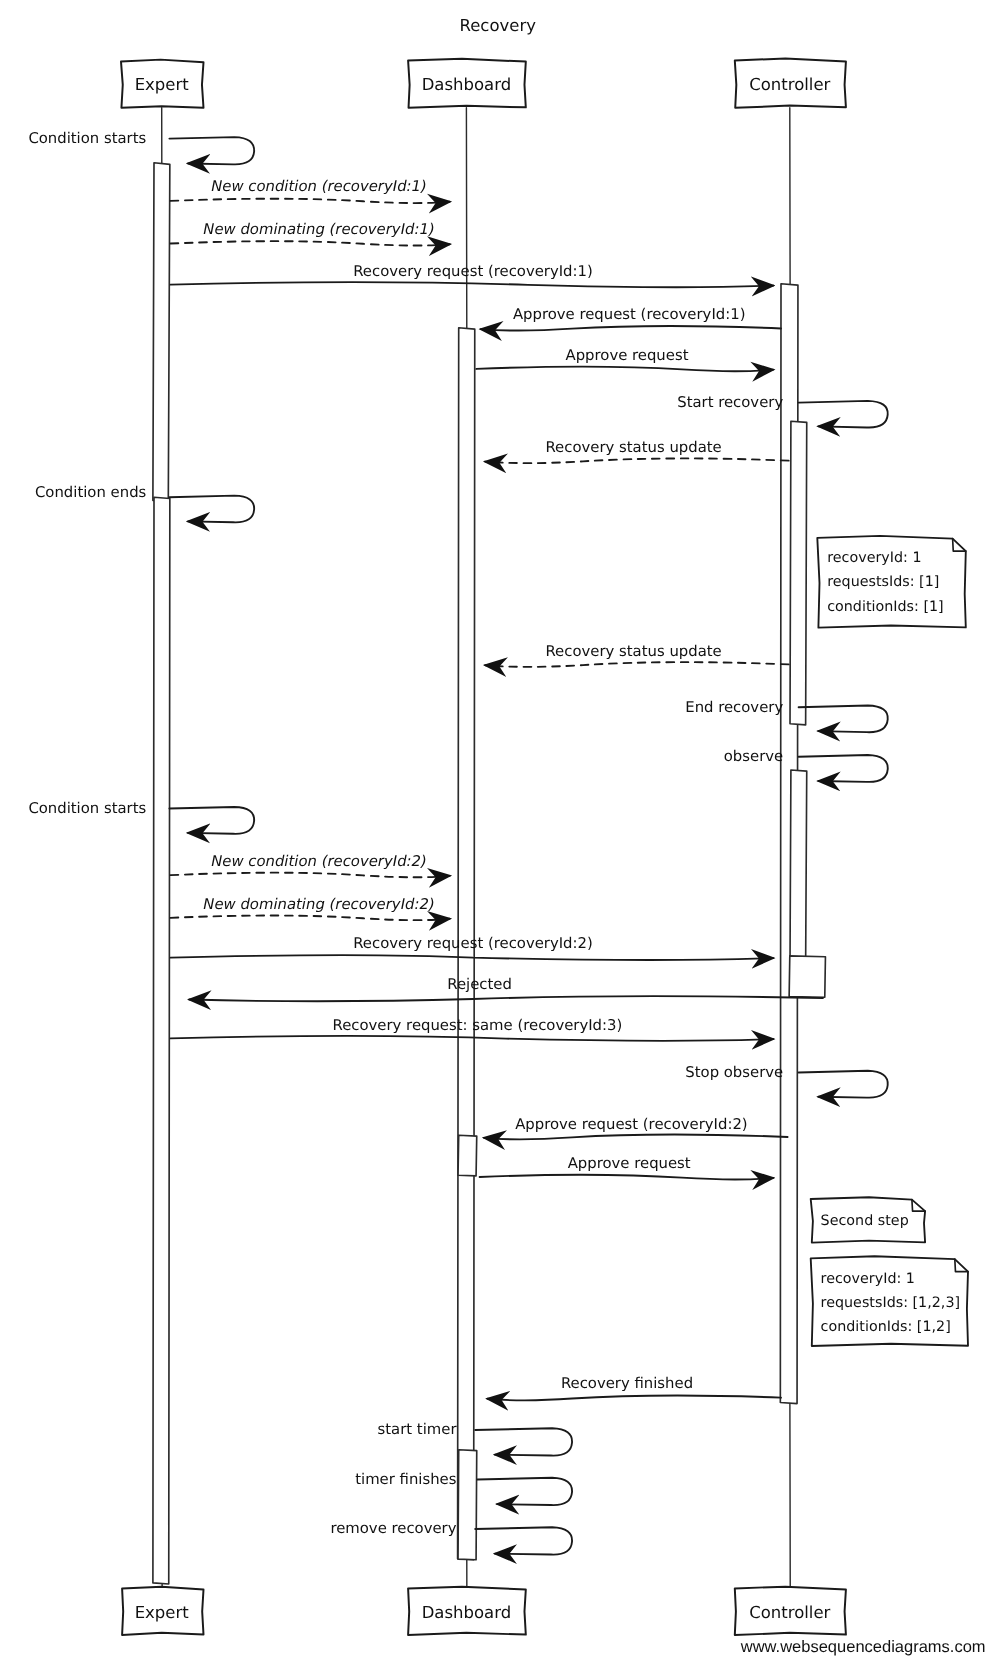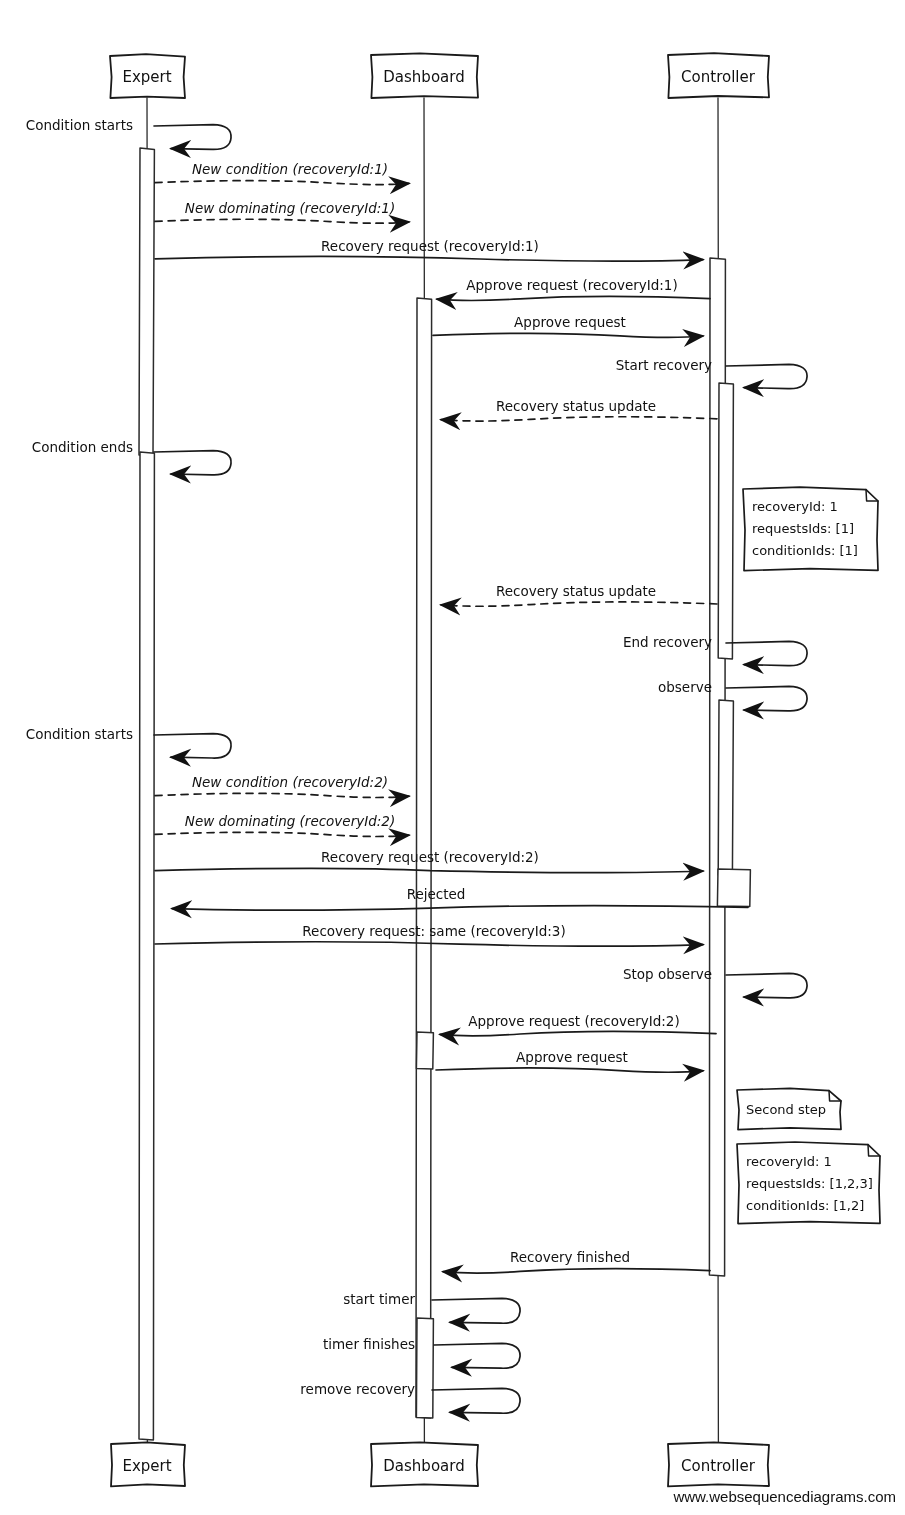--- a/index.html
+++ b/index.html
@@ -22,20 +22,21 @@
   .t-side{font-size:13.5px;}
   .t-note{font-size:13px;}
   .hand{font-family:"DejaVu Sans","Liberation Sans",sans-serif;}
   .t-foot{font-size:15px;fill:#111;font-family:"Liberation Sans",sans-serif;}
 </style>
 </head>
 <body>
 
 <div id="stage">
 
+  <div style="position:absolute;left:0;top:14px;width:905px;text-align:center;font-size:15px;color:#111;">Recovery</div>
 
   <svg id="diagram" viewBox="0 0 905 1515">
     <defs>
       <marker id="ah" viewBox="0 0 22 18" refX="20" refY="9" markerWidth="13" markerHeight="11" orient="auto-start-reverse">
         <path d="M0 0 L22 9 L0 18 L7 9 Z" class="head"></path>
       </marker>
     </defs>
 
     <g>
       <path class="thin" d="M147 98 L147.8 560 L146.6 1020 L147.4 1444"></path>

